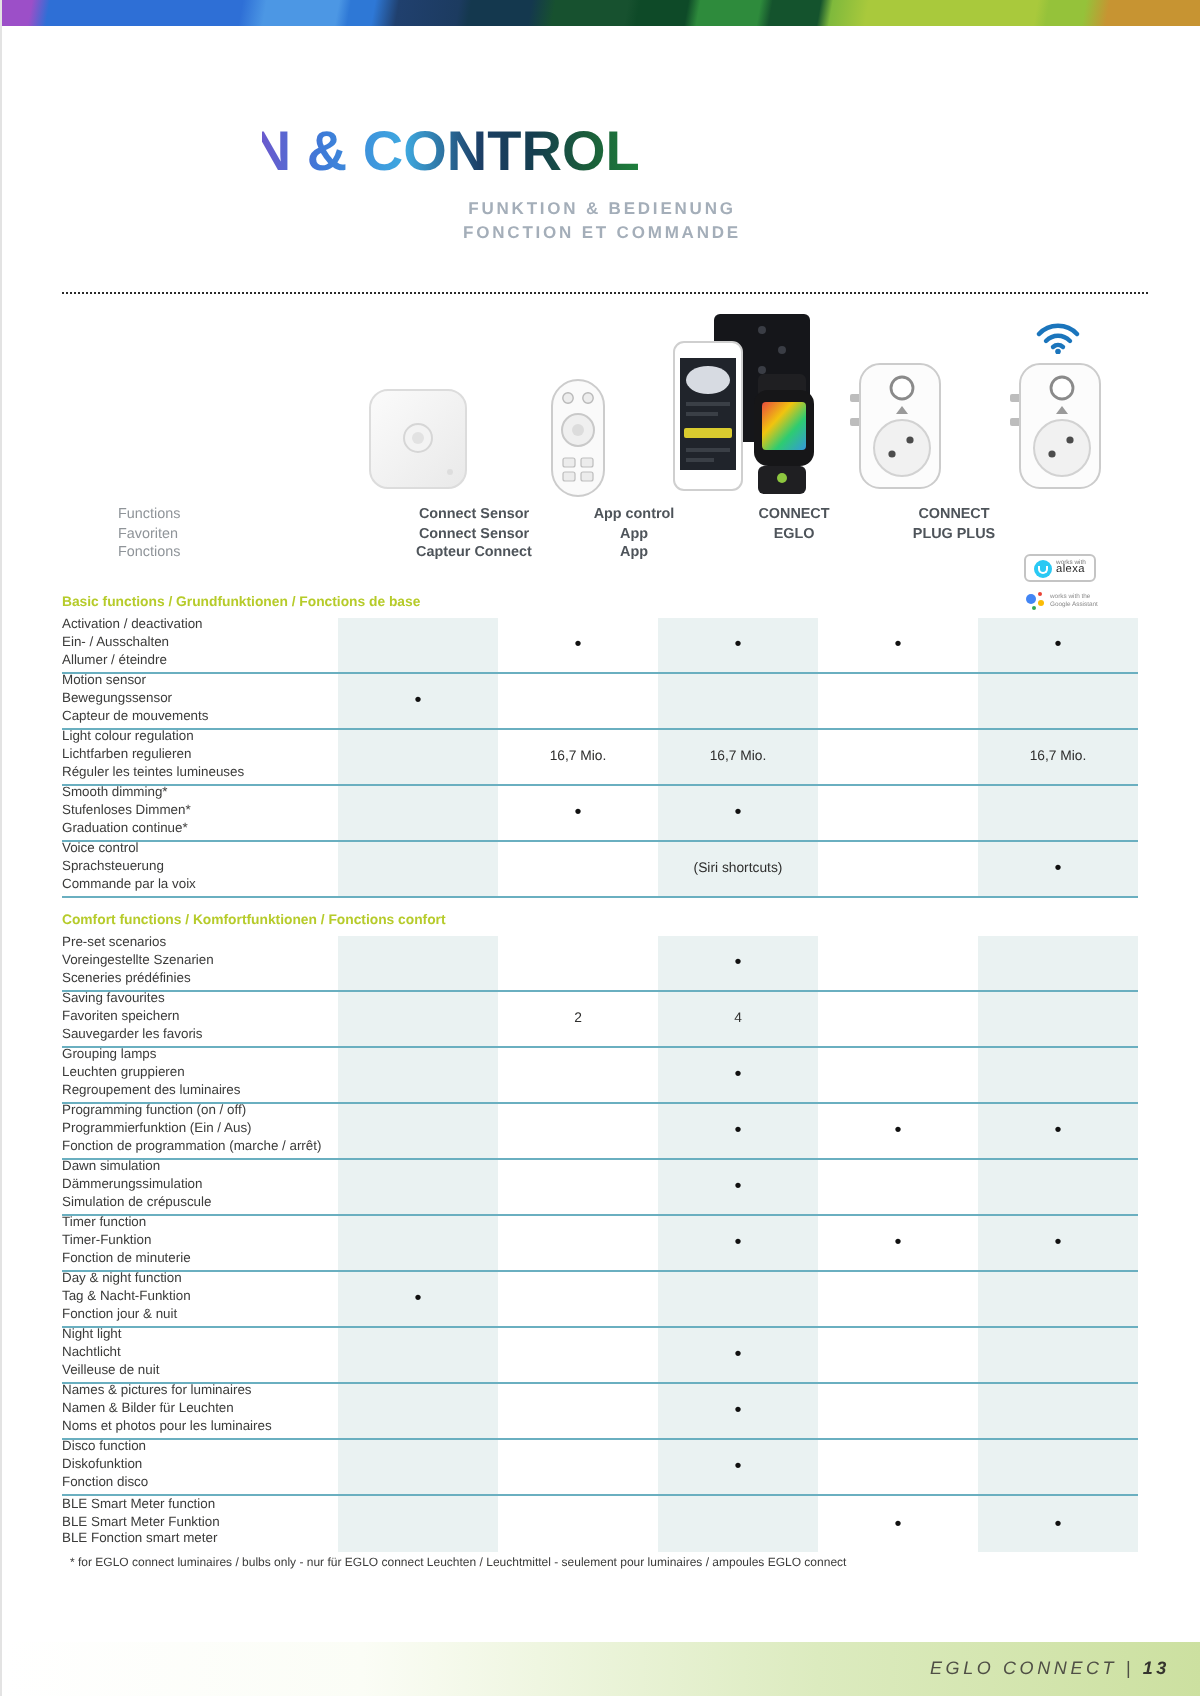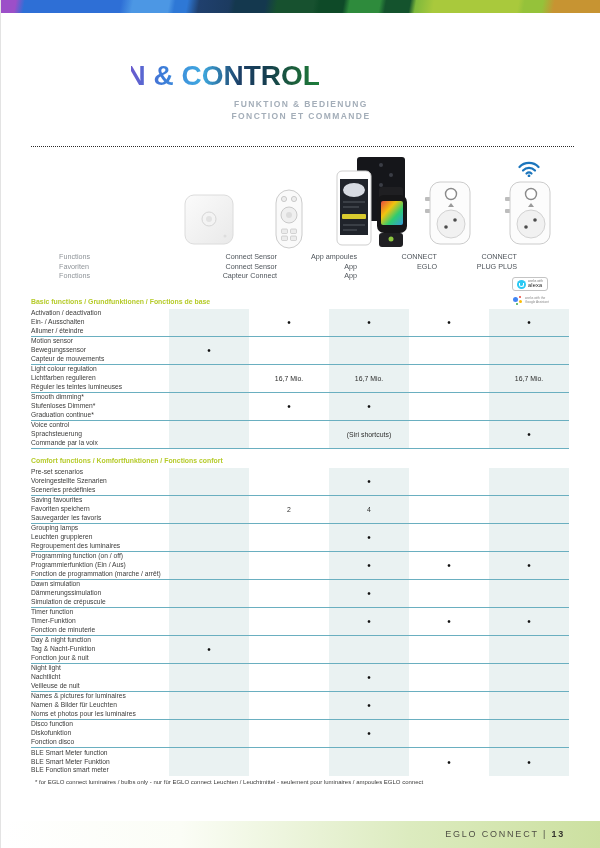--- a/index.html
+++ b/index.html
@@ -22,21 +22,21 @@
   .subtitle{position:absolute;left:0;width:600px;text-align:center;font-size:8.5px;
     font-weight:bold;letter-spacing:1.4px;color:#a4aeb9;}
   .sub-de{top:99px;} .sub-fr{top:111px;}
   .dotted{position:absolute;top:146px;left:30px;width:543px;border-top:1.6px dotted #2a2a2a;}
   
   .fig{position:absolute;}
   
   .colheads{position:absolute;top:252px;left:30px;width:538px;display:flex;margin-left:28px;}
   .colheads .fnlabel{width:138px;}
   .fnlabel div{font-size:7.2px;line-height:9.6px;color:#8f9499;}
-  .thead-cell{width:80px;text-align:right;font-size:7.2px;line-height:9.6px;color:#4e545a;font-weight:normal;}
+  .thead-cell{width:80px;text-align:center;font-size:7.2px;line-height:9.6px;color:#4e545a;font-weight:bold;}
   
   .alexa-badge{position:absolute;top:277px;left:511px;width:36px;height:14px;background:#fff;
     border:1px solid #c4c4c4;border-radius:3px;display:flex;align-items:center;justify-content:center;gap:2px;box-sizing:border-box;}
   .alexa-circle{width:9px;height:9px;border-radius:50%;background:#2ac9f4;position:relative;flex:0 0 auto;}
   .alexa-circle:after{content:"";position:absolute;left:2px;top:3px;width:5px;height:4px;border:1px solid #fff;border-top:none;border-radius:0 0 5px 5px;box-sizing:border-box;}
   .alexa-text{display:flex;flex-direction:column;line-height:1;}
   .alexa-text .l1{font-size:3.2px;color:#777;}
   .alexa-text .l2{font-size:5.6px;color:#222;letter-spacing:.2px;}
   .google-badge{position:absolute;top:295px;left:512px;width:36px;height:11px;display:flex;align-items:center;gap:2px;}
   .ga-icon{position:relative;width:10px;height:10px;flex:0 0 auto;}
@@ -54,22 +54,22 @@
   .trow{display:flex;height:28px;border-bottom:1px solid #6aafc0;box-sizing:border-box;}
   .trow.last{border-bottom:none;}
   .tlabel{width:138px;display:flex;flex-direction:column;justify-content:center;}
   .tlabel div{font-size:6.7px;line-height:8.7px;color:#3b3b3a;}
   .tcell{width:80px;display:flex;align-items:center;justify-content:center;font-size:6.9px;color:#2e2e2d;}
   .tcell.tinted{background:#eaf2f2;}
   .tcell.dot{font-size:10px;color:#111;}
   .footnote{position:absolute;top:779px;left:34px;font-size:6px;color:#3b3b3a;}
   .footer{position:absolute;left:0;bottom:0;width:600px;height:27px;line-height:27px;
     background:linear-gradient(90deg,#ffffff 0%,#fbfdf6 30%,#dcebbf 68%,#cce0a0 100%);
-    text-align:right;padding-right:36px;box-sizing:border-box;
-    font-size:9px;letter-spacing:1.8px;color:#4f4f45;}
+    text-align:right;padding-right:16px;box-sizing:border-box;
+    font-size:9px;letter-spacing:1.8px;color:#4f4f45;font-style:italic;}
   .footer .pagenum{font-weight:bold;color:#35352e;}
 </style>
 </head>
 <body>
 
 <div class="page">
   <div class="topbar"></div>
 
   <h1 class="title">FUNCTION &amp; CONTROL</h1>
   <div class="subtitle sub-fr">FONCTION ET COMMANDE</div>
@@ -171,21 +171,21 @@
         <div>Functions</div>
         <div>Favoriten</div>
         <div>Fonctions</div>
       </div>
       <div class="thead-cell">
         <div>Connect Sensor</div>
         <div>Connect Sensor</div>
         <div>Capteur Connect</div>
       </div>
       <div class="thead-cell">
-        <div>App ampoules</div>
+        <div>App control</div>
         <div>App</div>
         <div>App</div>
       </div>
       <div class="thead-cell">
         <div>CONNECT</div>
         <div>EGLO</div>
       </div>
       <div class="thead-cell">
         <div>CONNECT</div>
         <div>PLUG PLUS</div>

